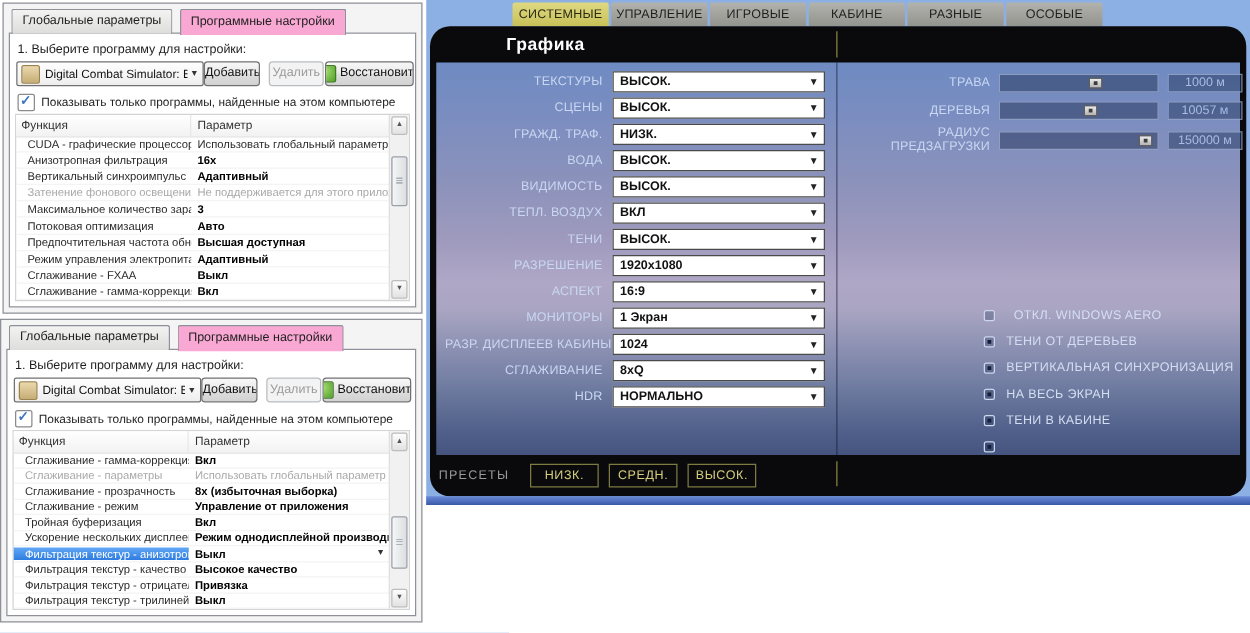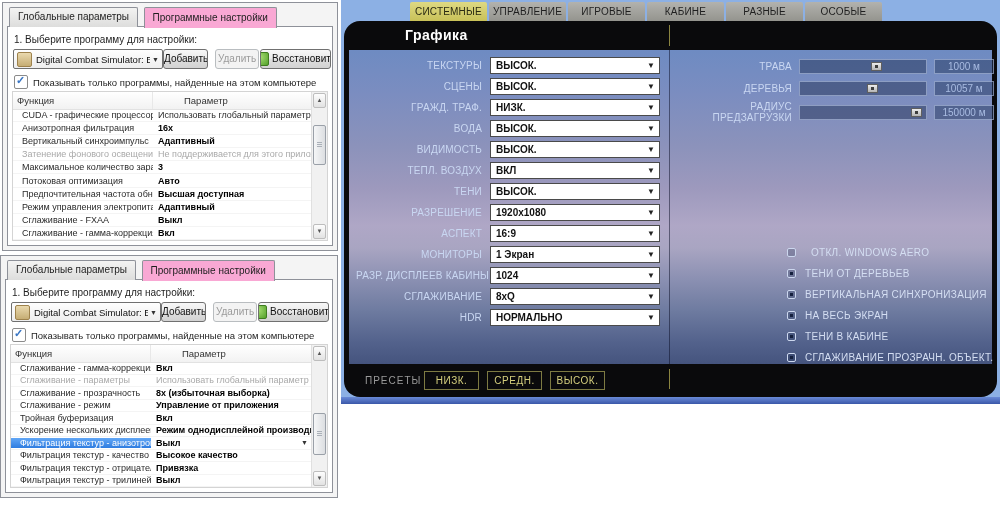--- a/index.html
+++ b/index.html
@@ -33,21 +33,21 @@
   .btn-restore{left:248px;width:71px;display:flex;align-items:center;justify-content:center;gap:3px;}
   .restore-icon{width:12px;height:12px;flex:0 0 12px;border-radius:2px;border:1px solid #3f7c20;
     background:radial-gradient(circle at 35% 35%,#a6dd72,#53a02a);}
   .nv-check-row{display:flex;align-items:center;margin:3px 0 3px 2px;}
   .nv-checkbox{width:12px;height:12px;flex:0 0 12px;border:1px solid #8b8b8b;border-radius:2px;background:#fff;
     position:relative;margin-right:5px;}
   .nv-checkbox.checked::after{content:"✓";position:absolute;left:1px;top:-2px;font-size:11px;font-weight:bold;color:#3a76c4;}
   .nv-check-label{font-size:9.5px;color:#1e1e1e;white-space:nowrap;}
   .nv-table{position:absolute;left:4px;right:4px;top:64px;bottom:4px;border:1px solid #d4d4d4;background:#fff;}
   .nv-thead{height:17px;display:flex;align-items:center;background:linear-gradient(#ffffff,#f2f2f2);
-    border-bottom:1px solid #e2e2e2;font-size:9.5px;color:#333;margin-right:15px;gap:26px;}
+    border-bottom:1px solid #e2e2e2;font-size:9.5px;color:#333;margin-right:15px;}
   .col-f{width:140px;padding-left:4px;border-right:1px solid #e8e8e8;box-sizing:border-box;height:100%;line-height:17px;}
   .col-p{flex:1;padding-left:5px;line-height:17px;}
   .nv-rows{position:absolute;top:17px;left:0;right:15px;bottom:0;display:flex;flex-direction:column;}
   .nv-row{flex:1;display:flex;align-items:center;font-size:9px;border-bottom:1px solid #f4f4f4;min-height:0;}
   .nv-row .f{width:140px;flex:0 0 140px;padding-left:9px;box-sizing:border-box;color:#2b2b2b;white-space:nowrap;overflow:hidden;}
   .nv-row .p{flex:1;padding-left:5px;font-weight:bold;color:#000;white-space:nowrap;overflow:hidden;position:relative;}
   .nv-row.plain .p{font-weight:normal;color:#2b2b2b;}
   .nv-row.disabled .f,.nv-row.disabled .p{color:#a9a9a9;font-weight:normal;}
   .nv-row.selected .f{background:linear-gradient(#62a7f6,#2e7ce0);color:#fff;}
   .nv-row.selected .p .cellarr{position:absolute;right:4px;top:1px;font-size:7px;color:#333;font-weight:normal;}
@@ -94,21 +94,21 @@
   .sl-handle::after{content:"";position:absolute;left:3px;top:2px;width:3px;height:3px;background:#3c3c3c;}
   .sl-value{position:absolute;left:250px;top:1px;width:60px;height:15px;box-sizing:border-box;
     background:rgba(35,55,95,0.5);border:1px solid rgba(195,210,240,0.55);
     color:#a9bce2;font-size:10px;text-align:center;line-height:13px;}
   .dcs-check-row{position:absolute;left:438px;height:14px;display:flex;align-items:center;gap:9px;}
   .dcs-checkbox{width:9px;height:9px;flex:0 0 9px;border:1px solid #ccd7ee;border-radius:2px;
     background:rgba(20,35,70,0.25);position:relative;box-sizing:border-box;}
   .dcs-checkbox.checked::after{content:"";position:absolute;left:2px;top:2px;width:3px;height:3px;background:#141f3d;}
   .dcs-check-label{font-size:10px;color:#d4def2;letter-spacing:0.3px;white-space:nowrap;}
   .dcs-bottombar{position:absolute;left:0;right:0;bottom:0;height:33px;}
-  .presets-label{position:absolute;left:21px;top:11px;font-size:10px;color:#9a9a9a;letter-spacing:1px;}
+  .presets-label{position:absolute;left:7px;top:11px;font-size:10px;color:#9a9a9a;letter-spacing:1px;}
   .preset-btn{position:absolute;top:7px;width:55px;height:19px;box-sizing:border-box;border:1px solid #7d7a42;
     color:#d5cf7e;font-size:10px;text-align:center;line-height:17px;letter-spacing:0.5px;}
   .bottom-divider{position:absolute;left:325px;top:5px;bottom:8px;width:1px;background:#8a8440;}
   .dcs-bluestrip{position:absolute;left:0;right:0;bottom:0;height:7px;
     background:linear-gradient(#6a8bd8,#3a57a8);}
 </style>
 </head>
 <body>
 
 <div class="nvwin" id="nvwin1">
@@ -377,21 +377,20 @@
         <div class="dcs-check-row" style="top: 258px; text-align: right;">
           <span class="dcs-checkbox checked"></span>
           <span class="dcs-check-label">НА ВЕСЬ ЭКРАН</span>
         </div>
         <div class="dcs-check-row" style="top: 279px;">
           <span class="dcs-checkbox checked"></span>
           <span class="dcs-check-label">ТЕНИ В КАБИНЕ</span>
         </div>
         <div class="dcs-check-row" style="top: 300px;">
           <span class="dcs-checkbox checked"></span>
-          <span class="dcs-check-label">СГЛАЖИВАНИЕ ПРОЗРАЧН. ОБЪЕКТ.</span>
         </div>
       </div>
     <div class="dcs-bottombar">
       <div class="presets-label">ПРЕСЕТЫ</div>
       <div class="bottom-divider"></div>
     <div class="preset-btn" style="left: 80px;">НИЗК.</div>
         <div class="preset-btn" style="left: 143px;">СРЕДН.</div>
         <div class="preset-btn" style="left: 206px;">ВЫСОК.</div>
       </div>
   </div>

